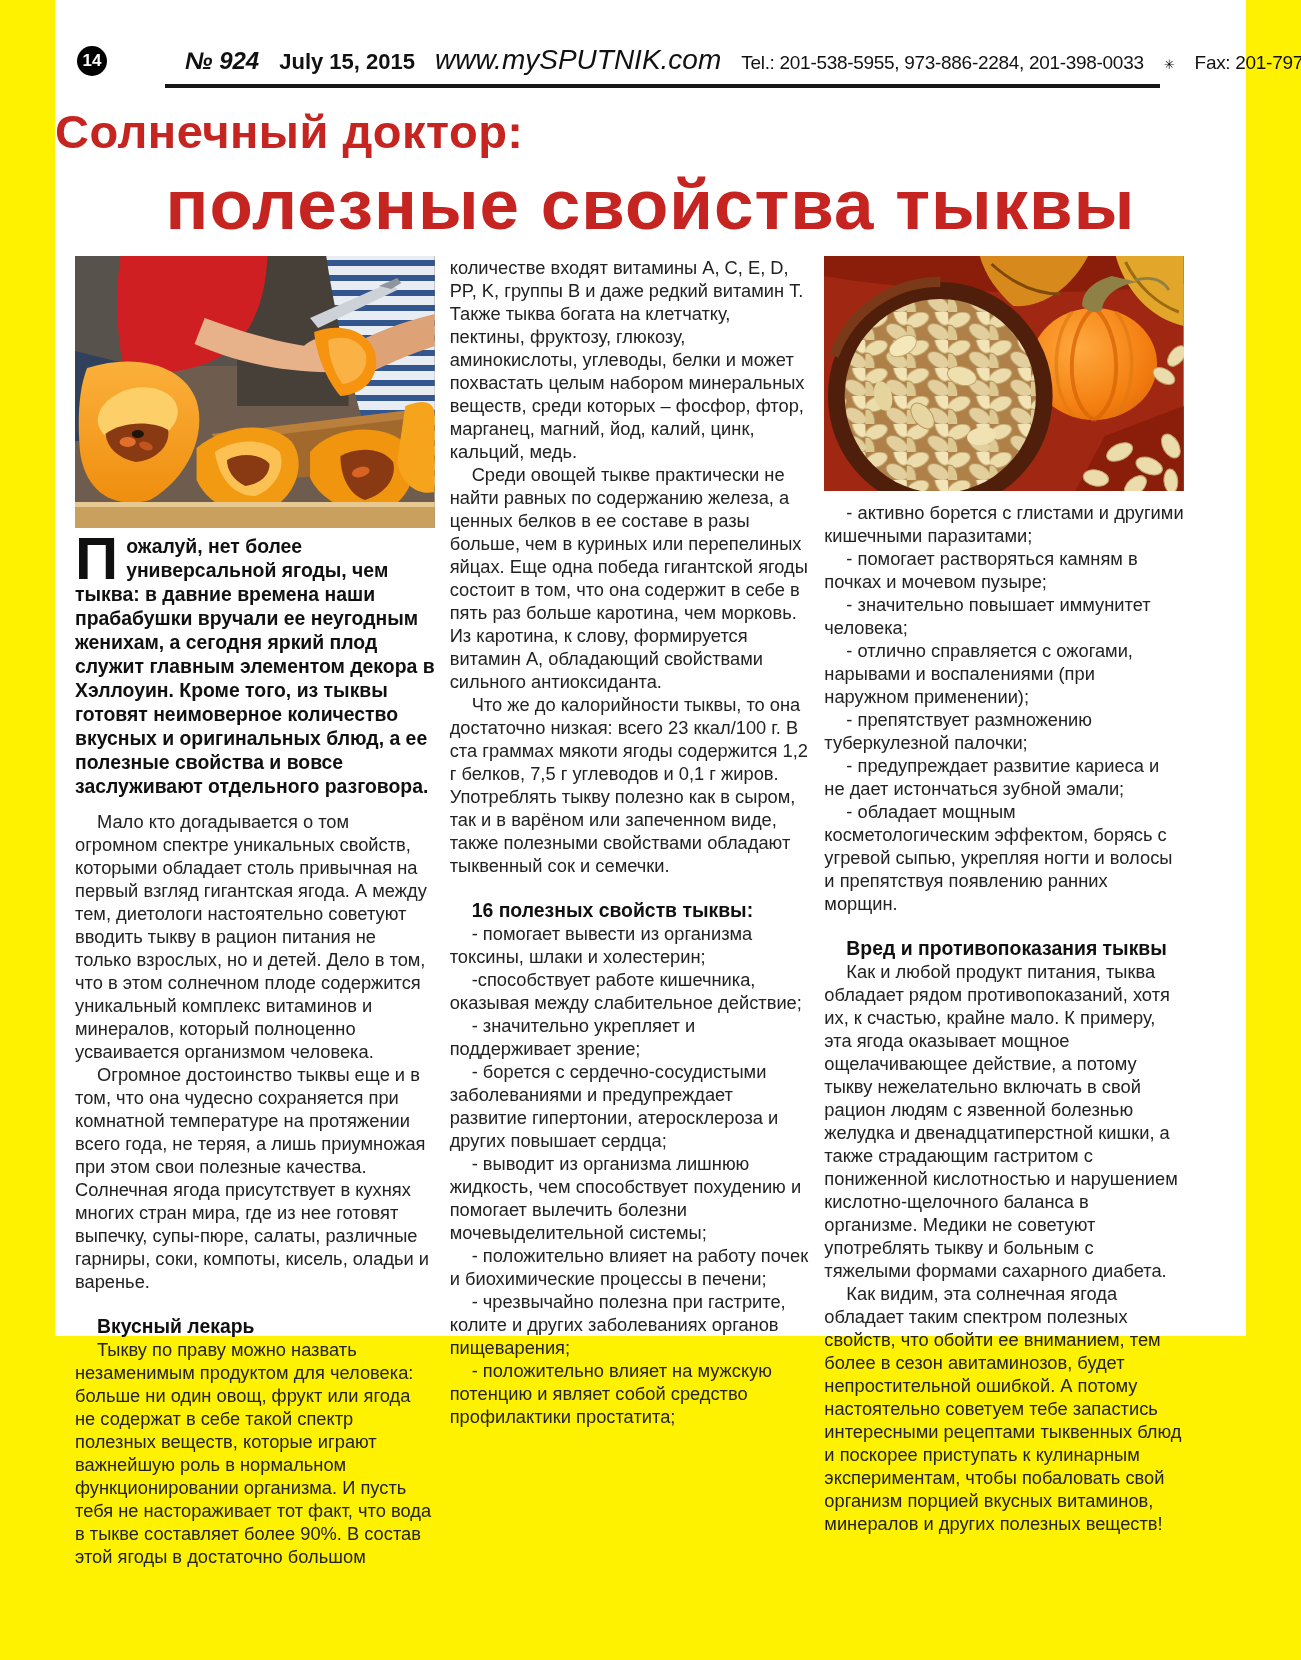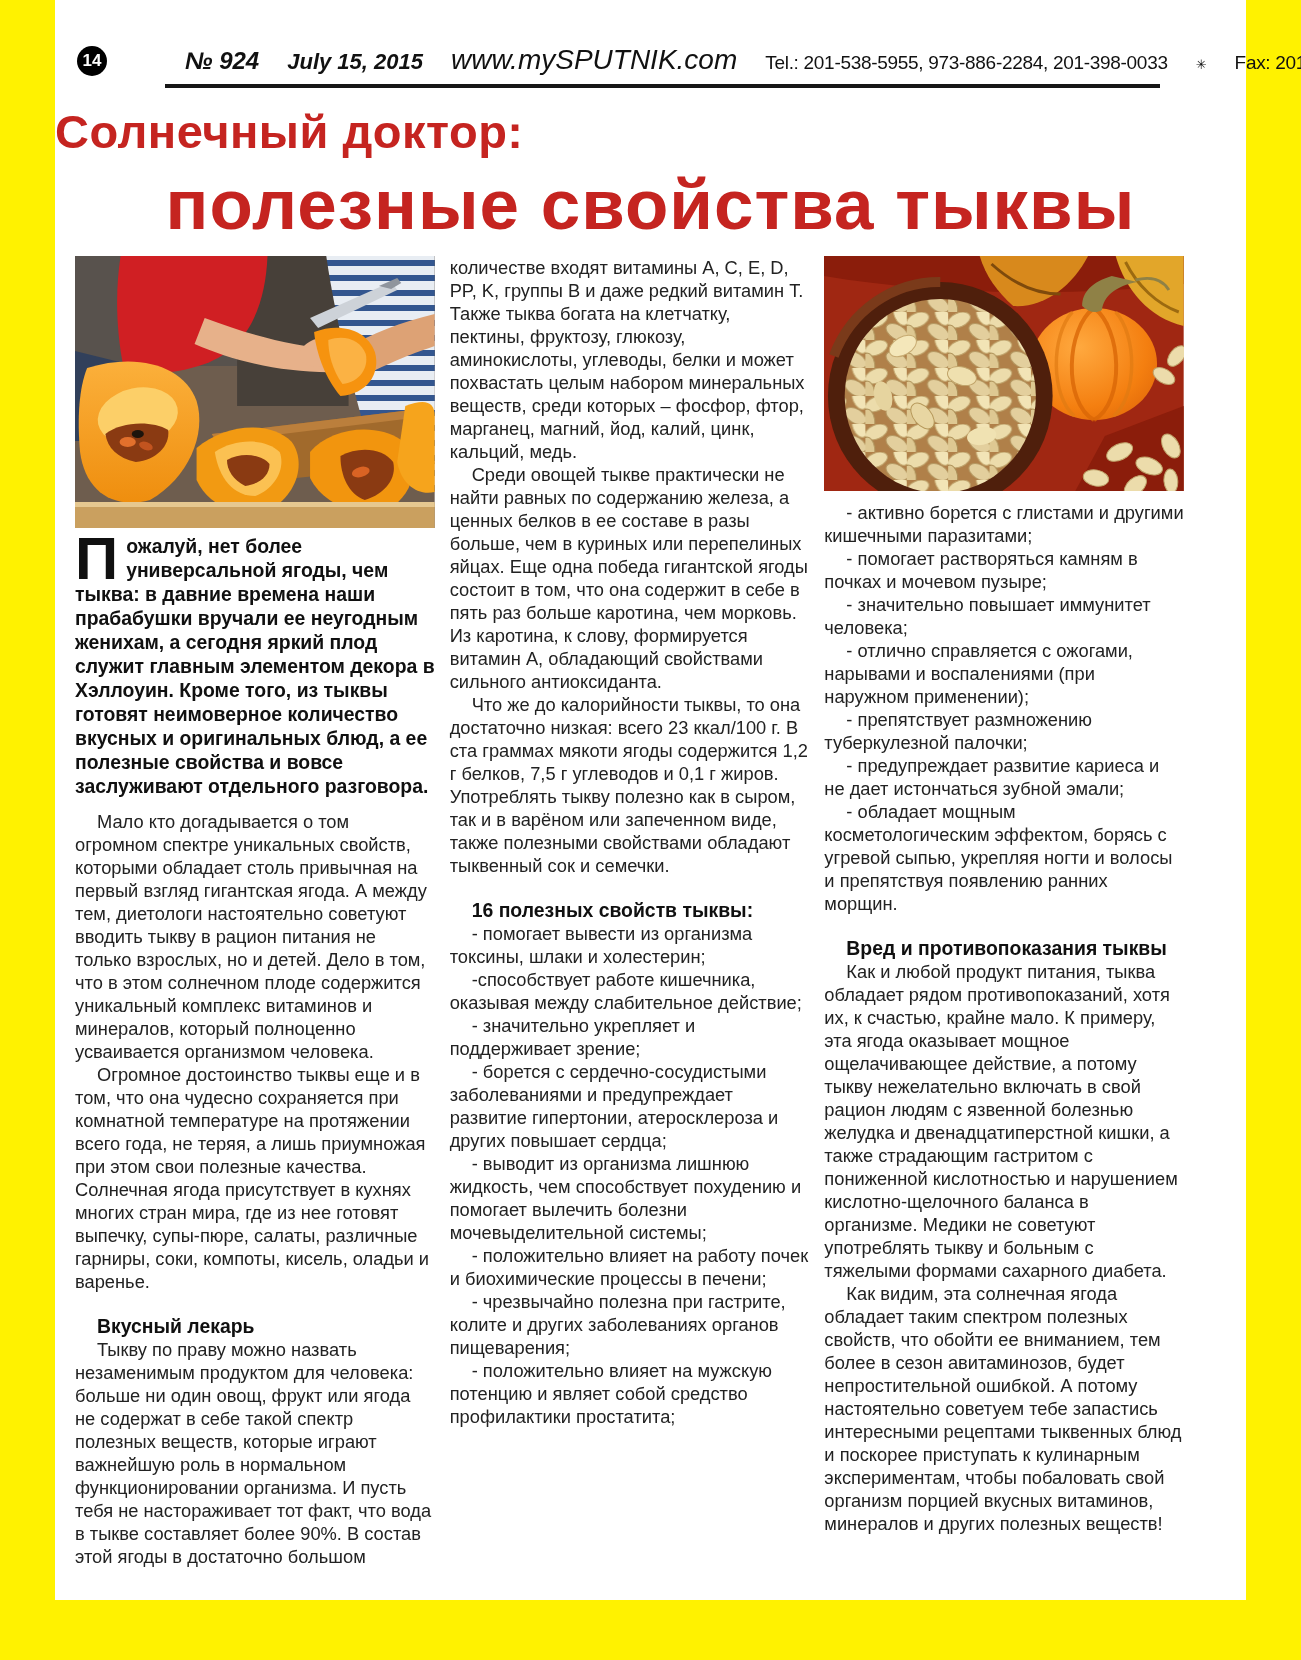--- a/index.html
+++ b/index.html
@@ -3,38 +3,38 @@
 <meta charset="utf-8">
 <style>
   html, body { margin:0; padding:0; }
   body {
     width:1301px; height:1660px;
     background: var(--page-yellow, #fff200);
     font-family: "Liberation Sans", sans-serif;
     position:relative; overflow:hidden;
   }
   .page {
-    position:absolute; left:55px; top:0; width:1191px; height:1600px;
+    position:absolute; left:55px; top:0; width:1191px; height:1336px;
     background:#ffffff;
   }
   
   .header { position:relative; padding-top:44px; }
   .page-num-circle {
     position:absolute; left:22px; top:46px; width:30px; height:30px;
     background:#000; color:#fff; border-radius:50%;
     display:flex; align-items:center; justify-content:center;
     font-weight:bold; font-size:17px;
   }
   .header-row {
     margin:0 86px 0 130px;
-    display:flex; align-items:baseline; gap:28px;
+    display:flex; align-items:baseline; gap:20px;
     white-space:nowrap; color:#111;
   }
   .issue   { font-weight:bold; font-style:italic; font-size:24px; }
-  .date    { font-weight:bold; font-style:italic; font-size:22px; }
+  .date    { font-weight:bold; font-size:22px; }
   .website { font-style:italic; font-size:28px; }
   .contacts{ font-size:19px; letter-spacing:-0.3px; }
   .sep     { font-size:13px; }
   .fax     { font-size:19px; letter-spacing:-0.3px; }
   .header-rule { height:4px; background:#161616; margin:8px 86px 0 110px; }
 
   
   .title1 {
     margin-top:16px; text-align:left;
     color: var(--accent-red, #c52420);

